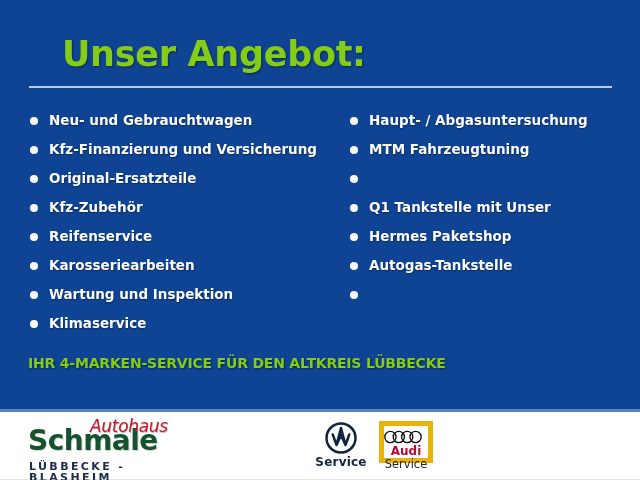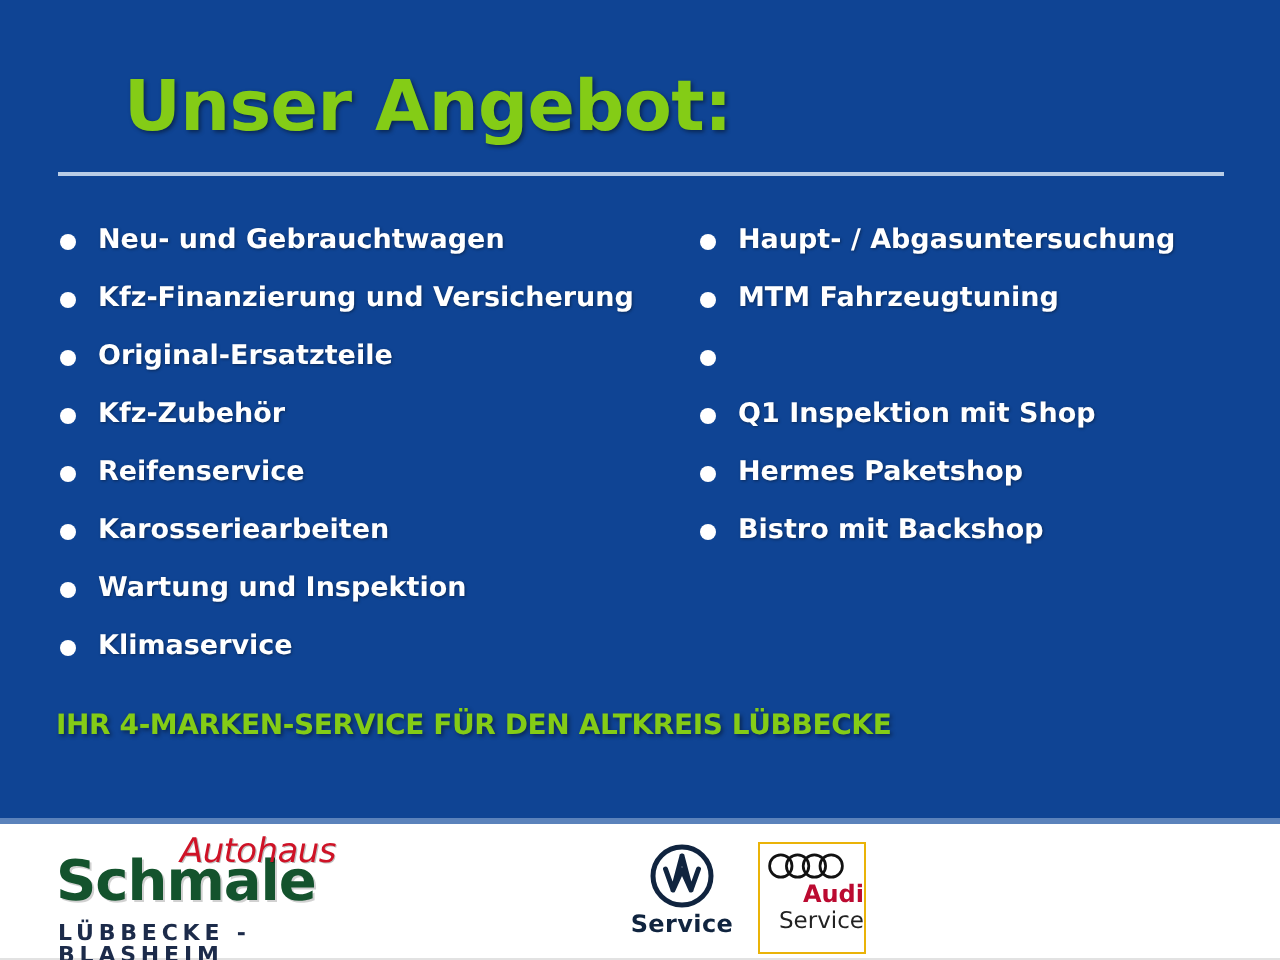--- a/index.html
+++ b/index.html
@@ -183,25 +183,25 @@
     line-height: 14px;
     margin-top: 1px;
   }
 
   
   .logo-audi {
     position: absolute;
     left: 379px;
     top: 421px;
     width: 54px;
-    height: 56px;
-    border: 1px solid #eab308;
+    height: 42px;
+    border: 5px solid #eab308;
     background: #ffffff;
     box-sizing: border-box;
-    text-align: right;
+    text-align: center;
   }
   .audi-rings { display: block; margin: 4px auto 1px auto; }
   .audi-word {
     font-size: 12px;
     font-weight: bold;
     color: #bb0a30;
     line-height: 13px;
   }
   .audi-service {
     font-size: 11.5px;
@@ -263,29 +263,32 @@
       </div>
       <div class="srv-item">
         <span class="bullet"></span>
         <span>MTM Fahrzeugtuning</span>
       </div>
       <div class="srv-item">
         <span class="bullet"></span>
       </div>
       <div class="srv-item">
         <span class="bullet"></span>
-        <span>Q1 Inspektion mit Shop</span>
+        <span>Q1 Tankstelle mit Unser</span>
       </div>
       <div class="srv-item">
         <span class="bullet"></span>
         <span>Hermes Paketshop</span>
       </div>
       <div class="srv-item">
         <span class="bullet"></span>
-        <span>Bistro mit Backshop</span>
+        <span>Autogas-Tankstelle</span>
+      </div>
+      <div class="srv-item">
+        <span class="bullet"></span>
       </div>
     </div>
 
   </div>
 
   <div class="tagline">IHR 4-MARKEN-SERVICE FÜR DEN ALTKREIS LÜBBECKE</div>
 
   <div class="footer-rule"></div>
   <div class="footer">
 

